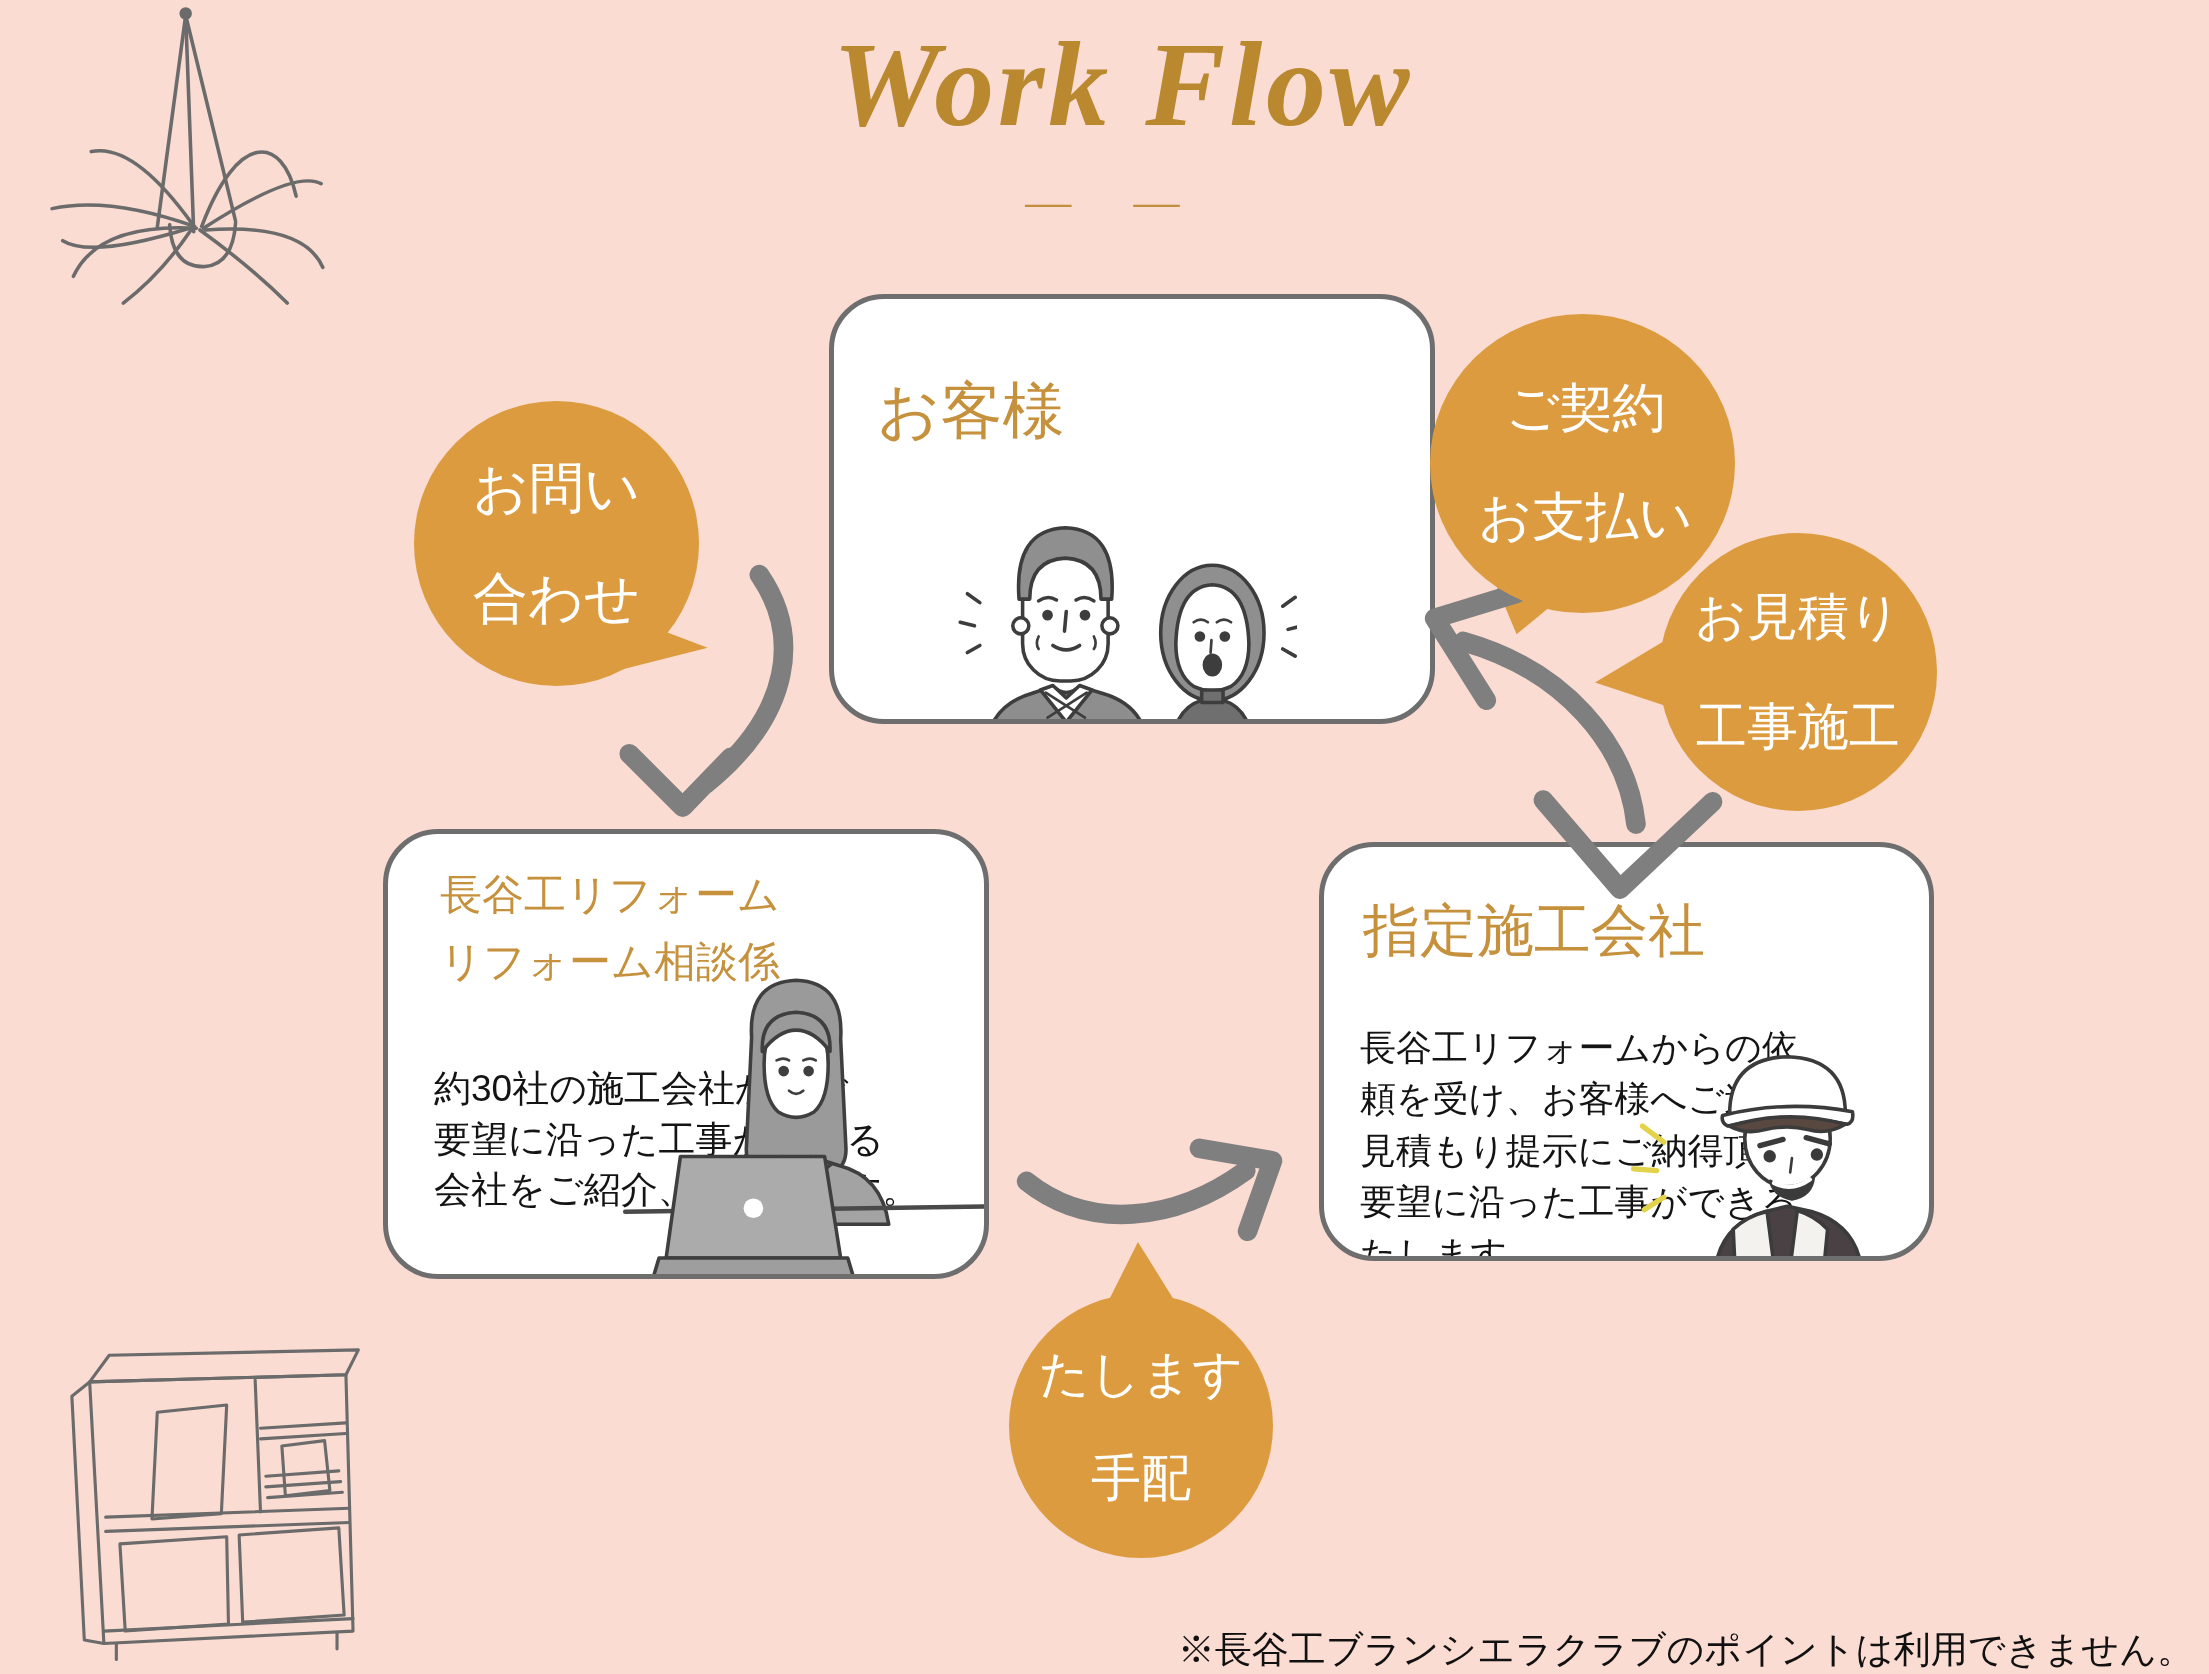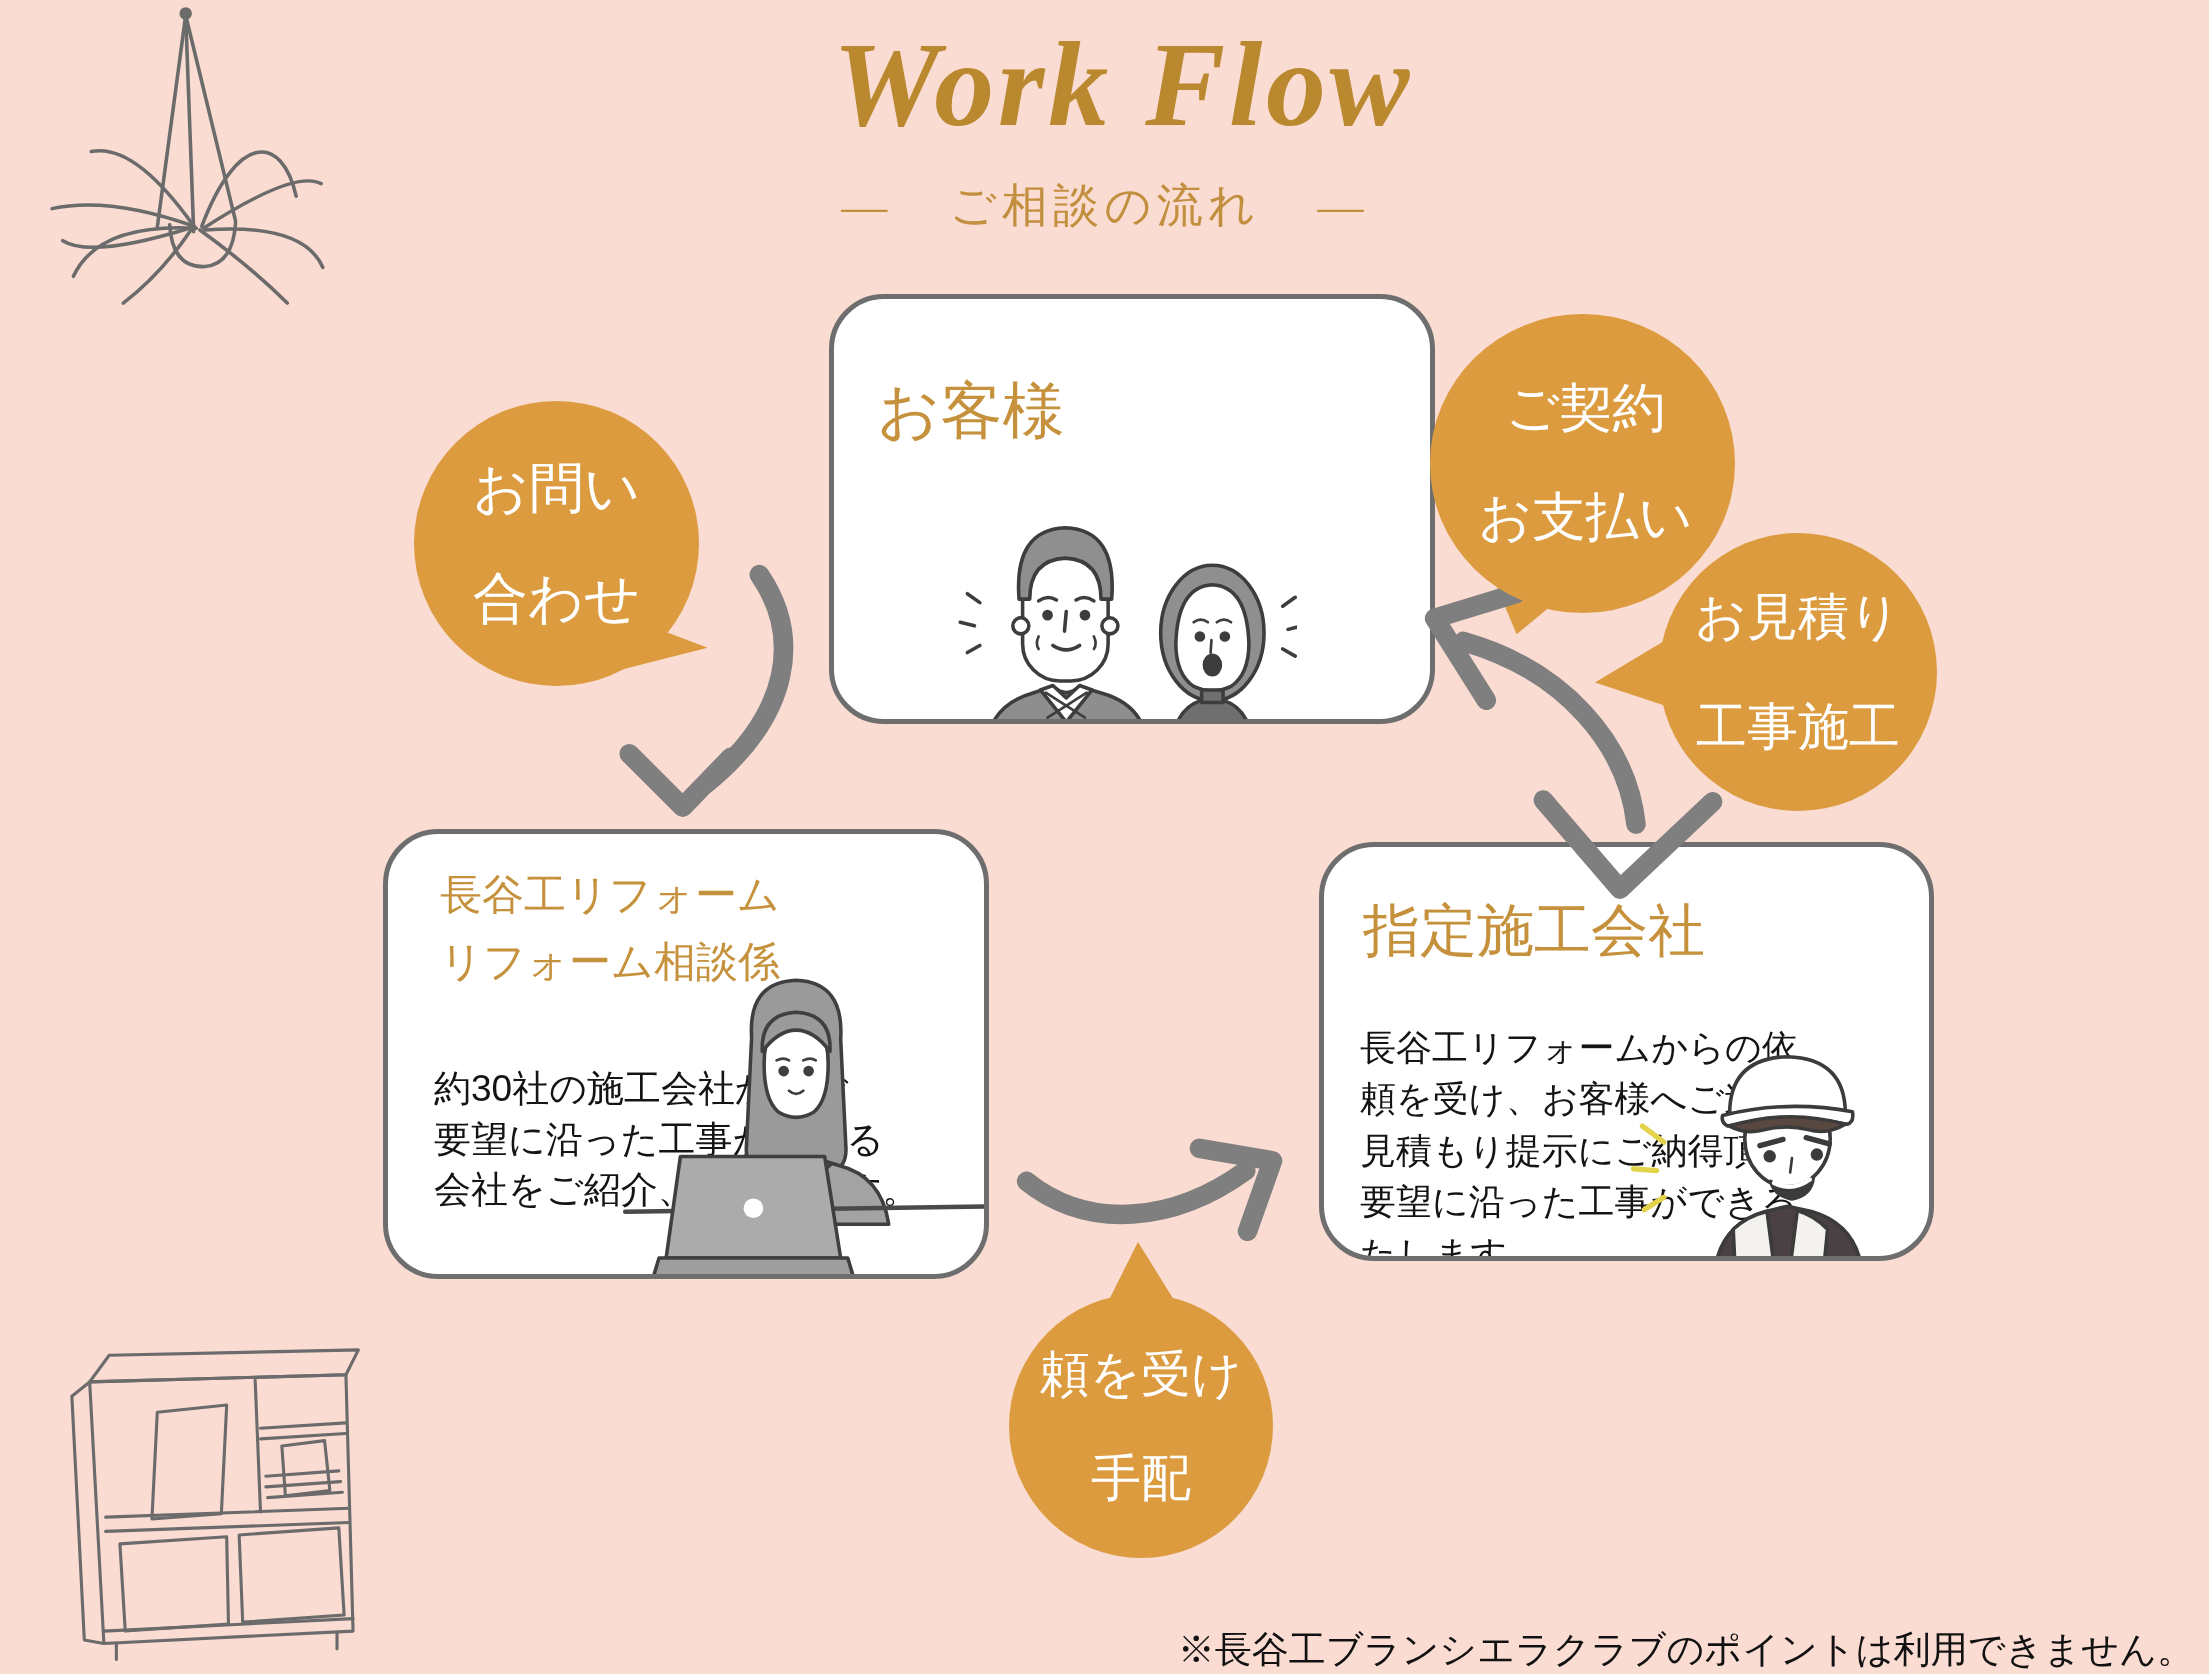--- a/index.html
+++ b/index.html
@@ -46,21 +46,20 @@
   .footnote{position:absolute;right:16px;top:1625px;font-size:37px;color:#111111;z-index:4;}
 </style>
 </head>
 <body>
 
 <div class="canvas">
 
   <div class="page-title">Work Flow</div>
   <div class="page-subtitle">
     <span>―</span>
-    <span>ご相談の流れ</span>
     <span>―</span>
   </div>
 
   <svg class="illu" style="left:36px;top:7.1px;" width="294" height="299" viewBox="0 0 330 335">
     <g fill="none" stroke="#6b6b6b" stroke-width="4" stroke-linecap="round">
       <circle cx="168" cy="7" r="5" fill="#6b6b6b"></circle>
       <path d="M168 9 L136 248"></path>
         <path d="M168 9 L224 240"></path>
         <path d="M168 9 L177 252"></path>
       <path d="M150 244 Q153 293 190 291 Q221 288 224 242"></path>
@@ -197,21 +196,21 @@
   </div>
   <div class="bubble bubble-contract">
     <div>ご契約</div>
     <div>お支払い</div>
   </div>
   <div class="bubble bubble-estimate">
     <div>お見積り</div>
     <div>工事施工</div>
   </div>
   <div class="bubble bubble-selection">
-    <div>頼を受け</div>
+    <div>たします</div>
     <div>手配</div>
   </div>
 
   <svg class="overlay" width="2210" height="1674" viewBox="0 0 2480 1879">
     <g fill="#dc9b3e" stroke="none">
       <polygon points="712,696 680,756 794,727"></polygon>
       <polygon points="1672,640 1702,712 1748,674"></polygon>
       <polygon points="1870,718 1790,766 1868,792"></polygon>
       <polygon points="1242,1464 1277,1394 1318,1460"></polygon>
     </g>

